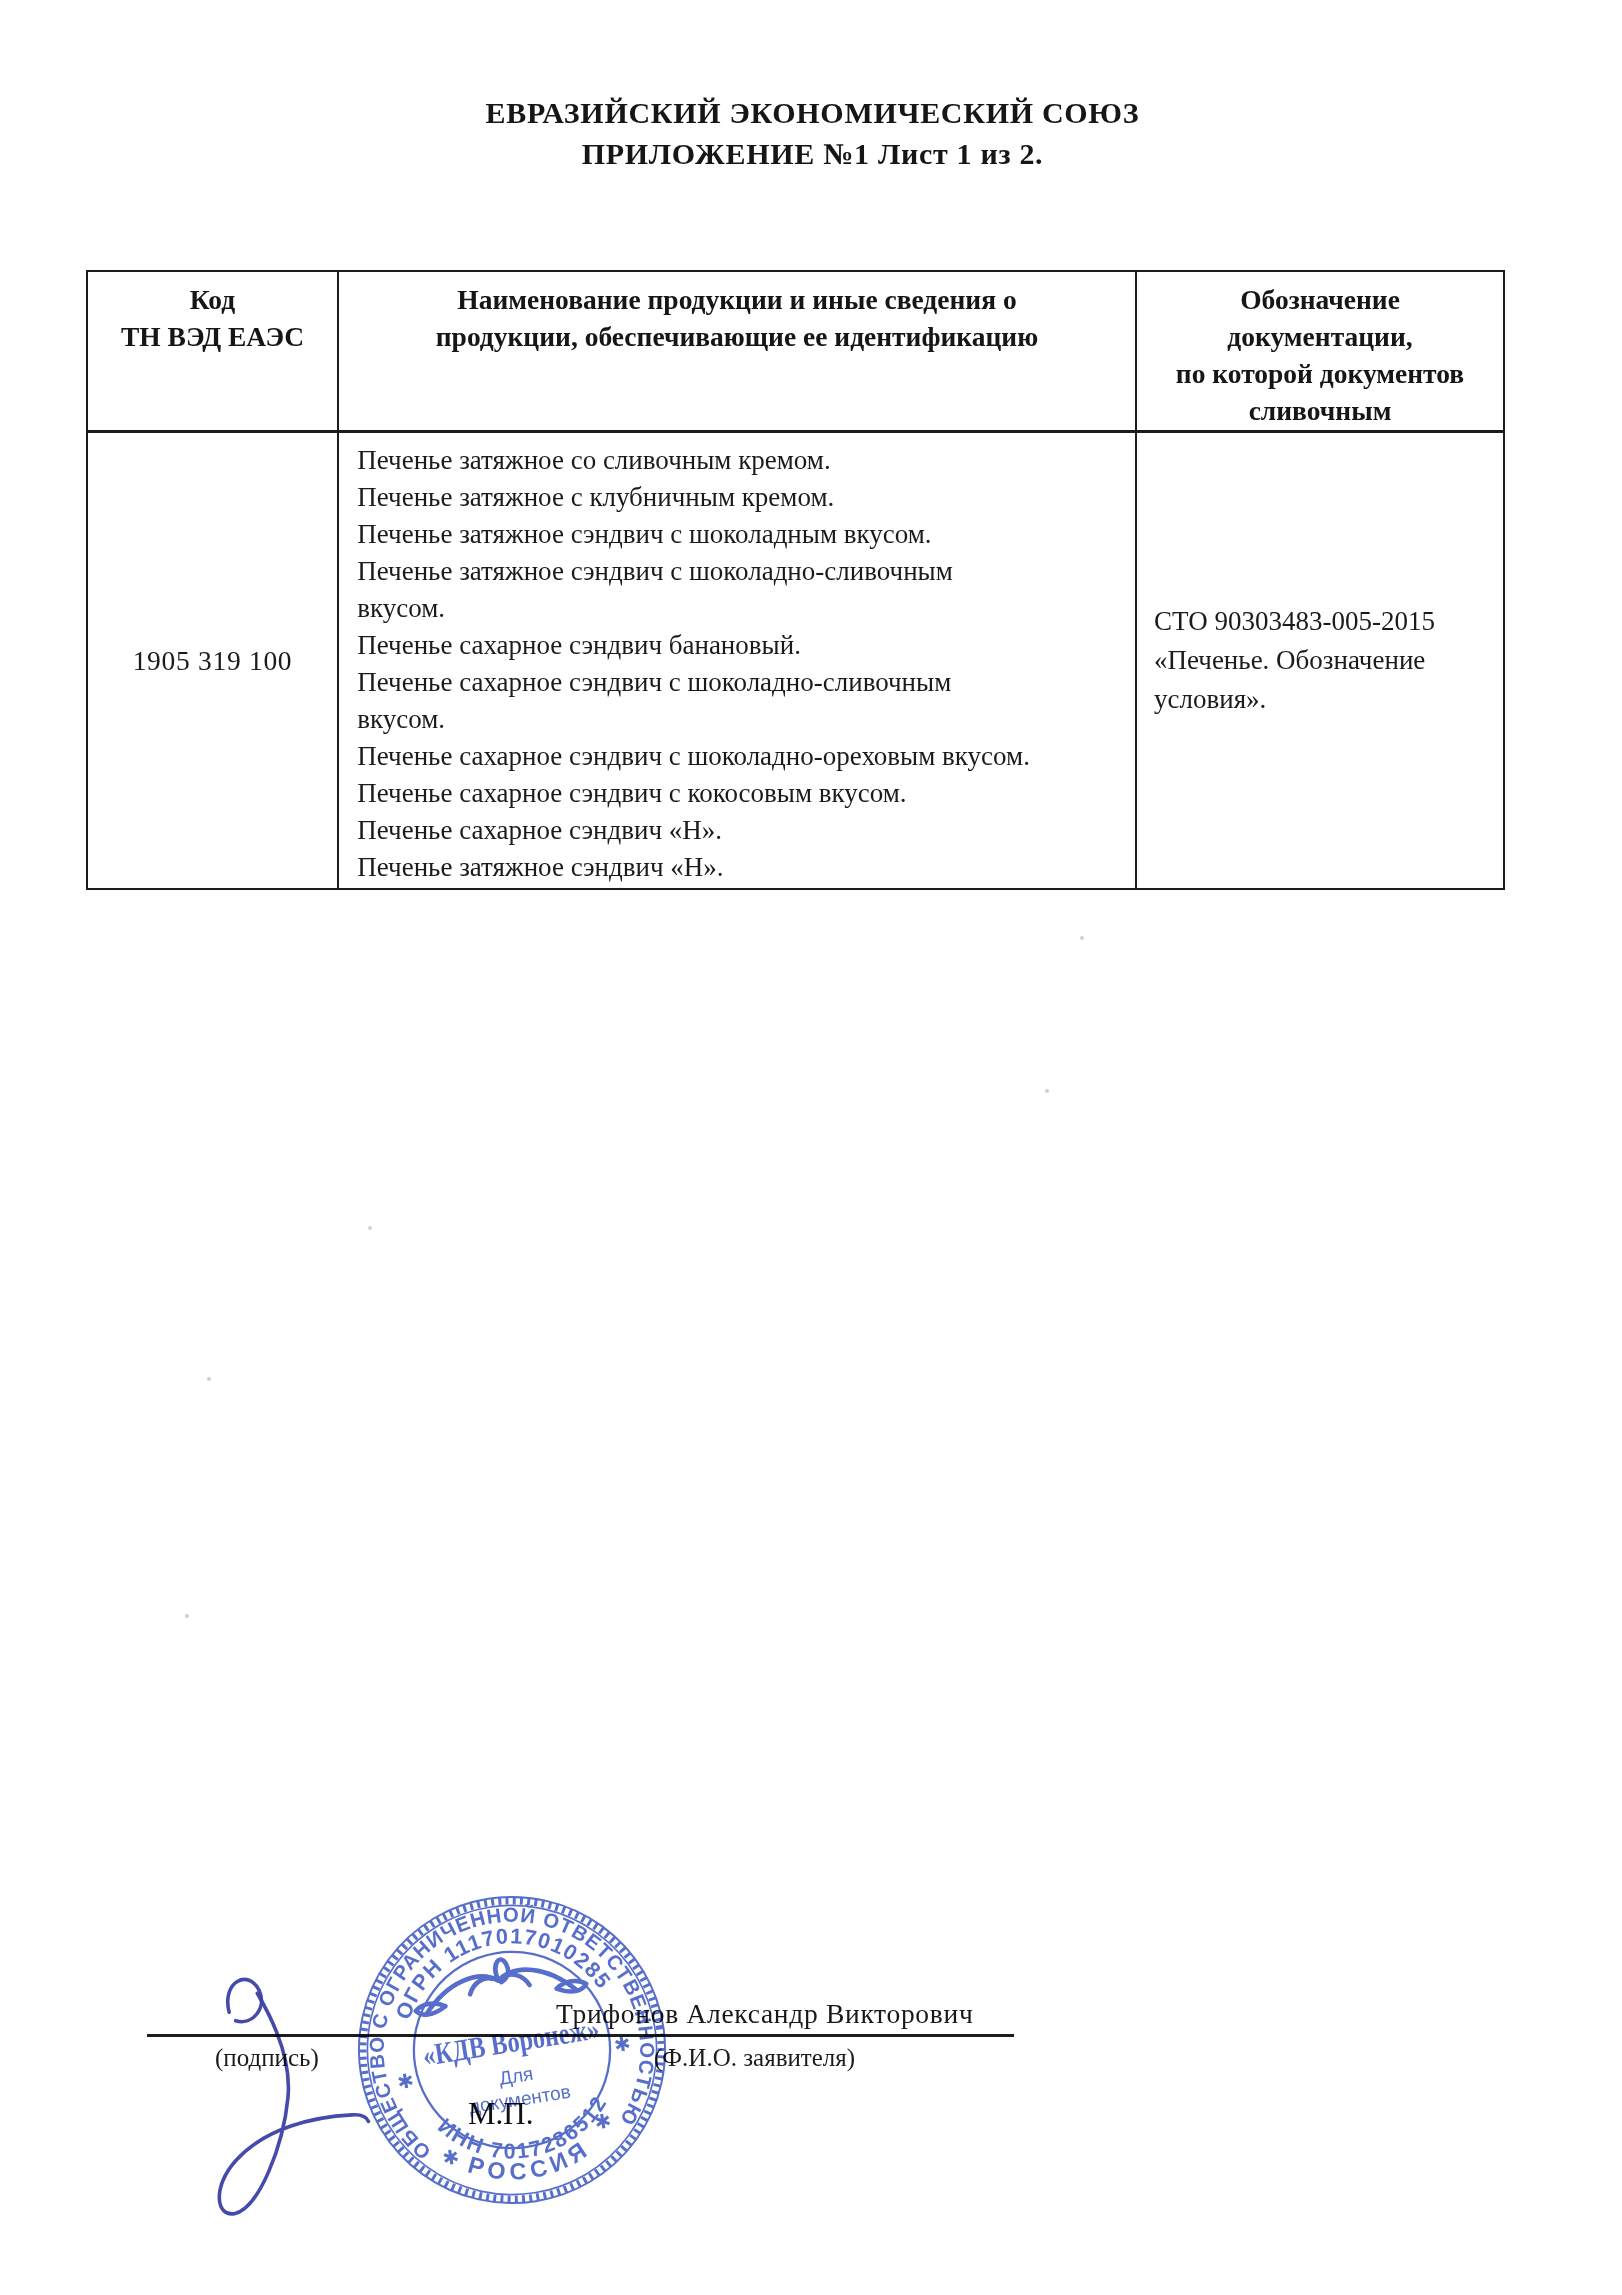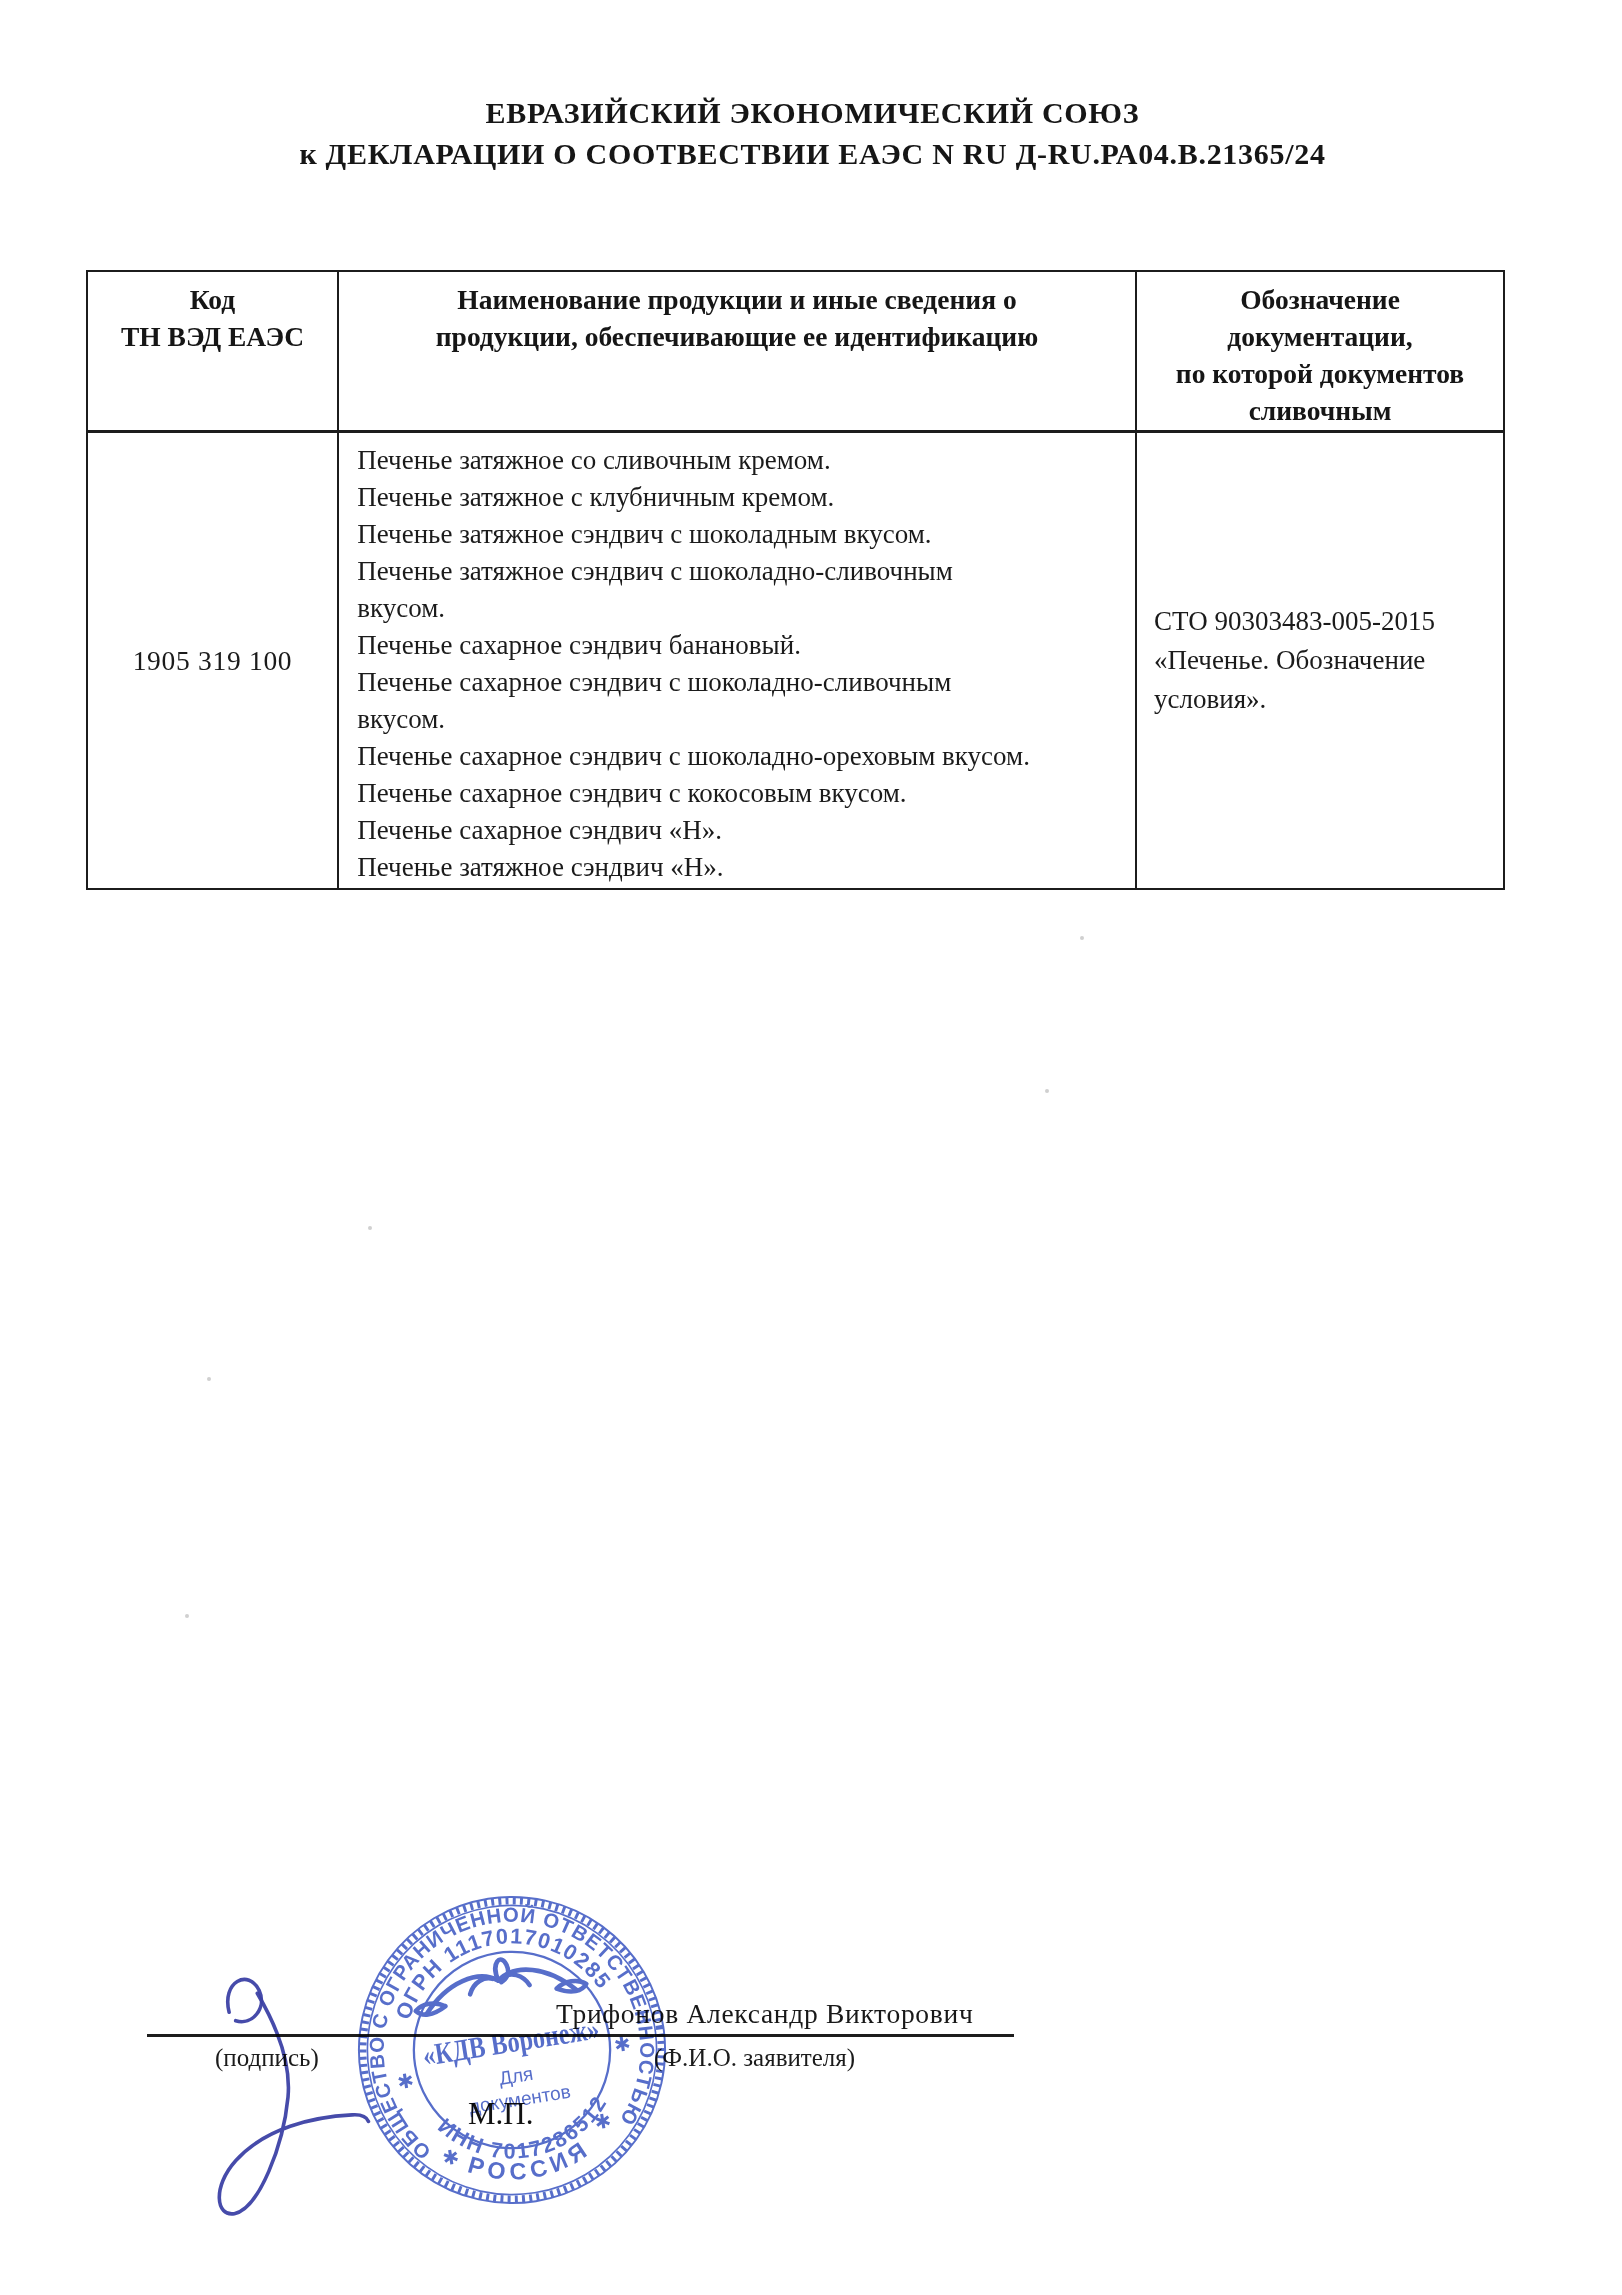--- a/index.html
+++ b/index.html
@@ -75,21 +75,21 @@
   .sp3 { left:368px;  top:1226px; } .sp4 { left:207px;  top:1377px; }
   .sp5 { left:185px;  top:1614px; }
 </style>
 </head>
 <body>
 
 <div class="page">
 
   <div class="doc-header">
     <div>ЕВРАЗИЙСКИЙ ЭКОНОМИЧЕСКИЙ СОЮЗ</div>
-    <div>к ДЕКЛАРАЦИИ О СООТВЕСТВИИ ЕАЭС N RU Д-RU.РА04.В.21365/24</div>
+    <div>ПРИЛОЖЕНИЕ №1 Лист 1 из 2.</div>
   </div>
 
   <table class="product-table">
     <thead>
       <tr>
         <th class="c1">
           <div>Код</div>
           <div>ТН ВЭД ЕАЭС</div>
         </th>
         <th class="c2">

